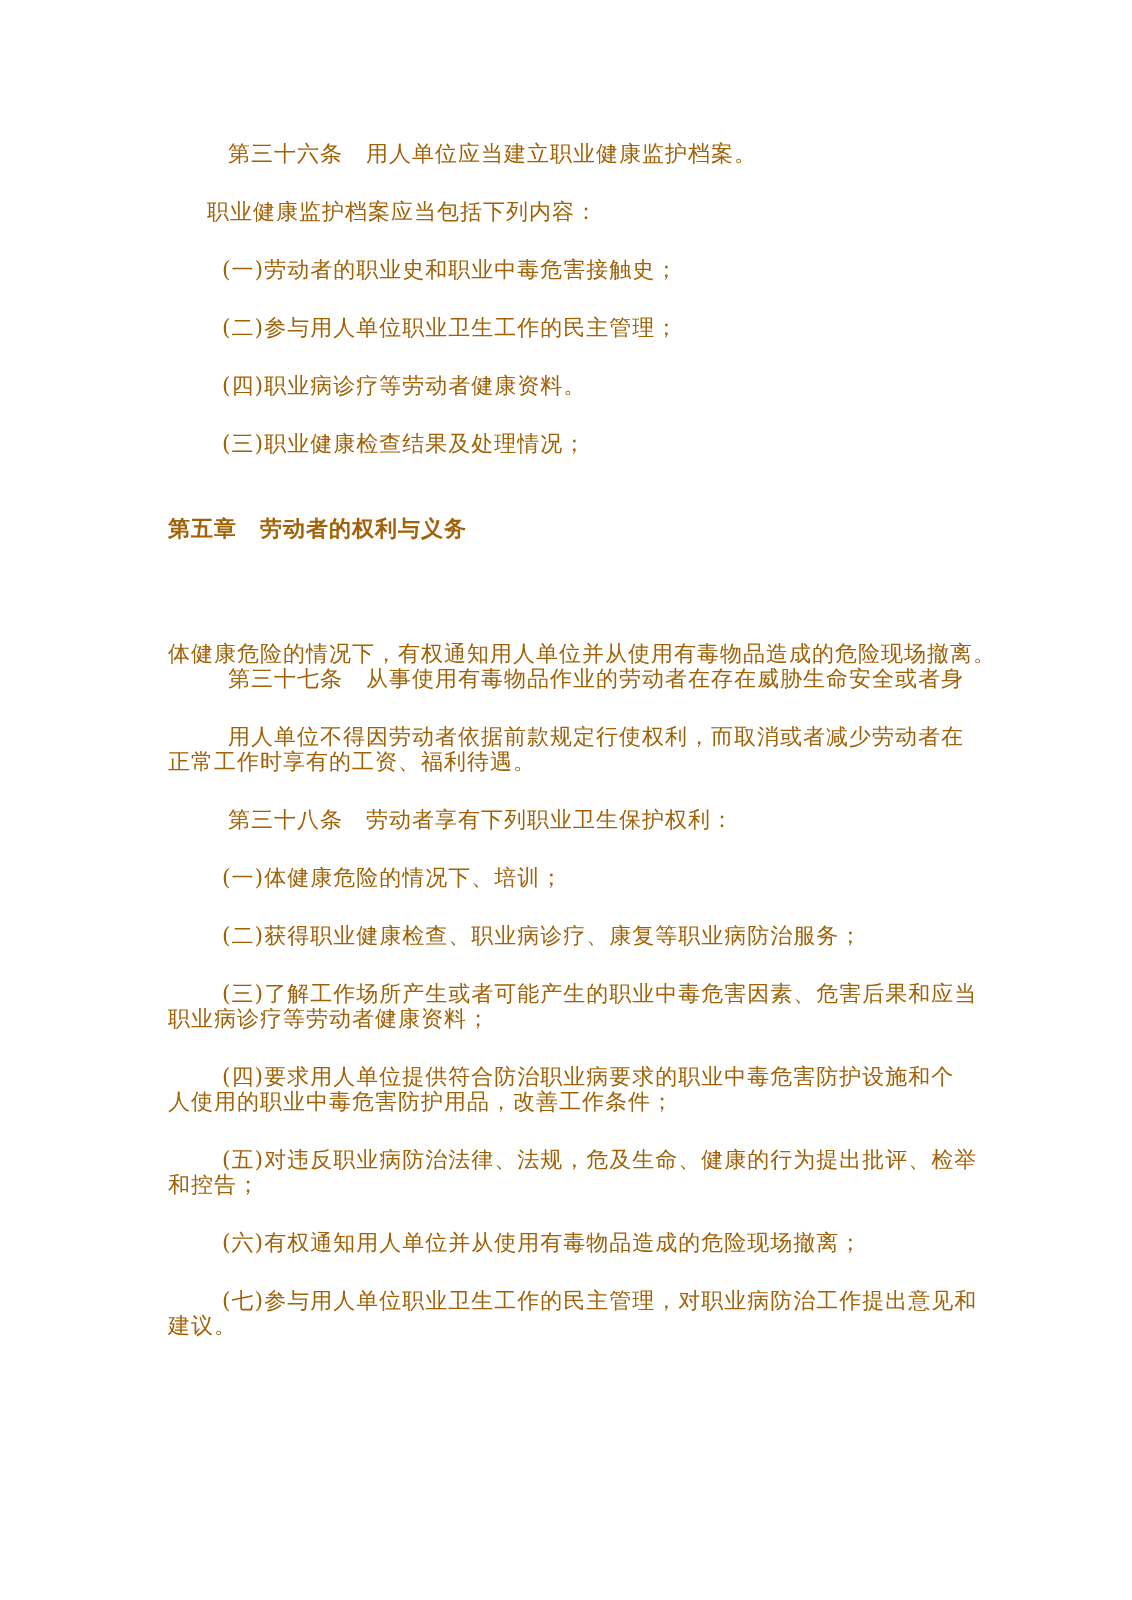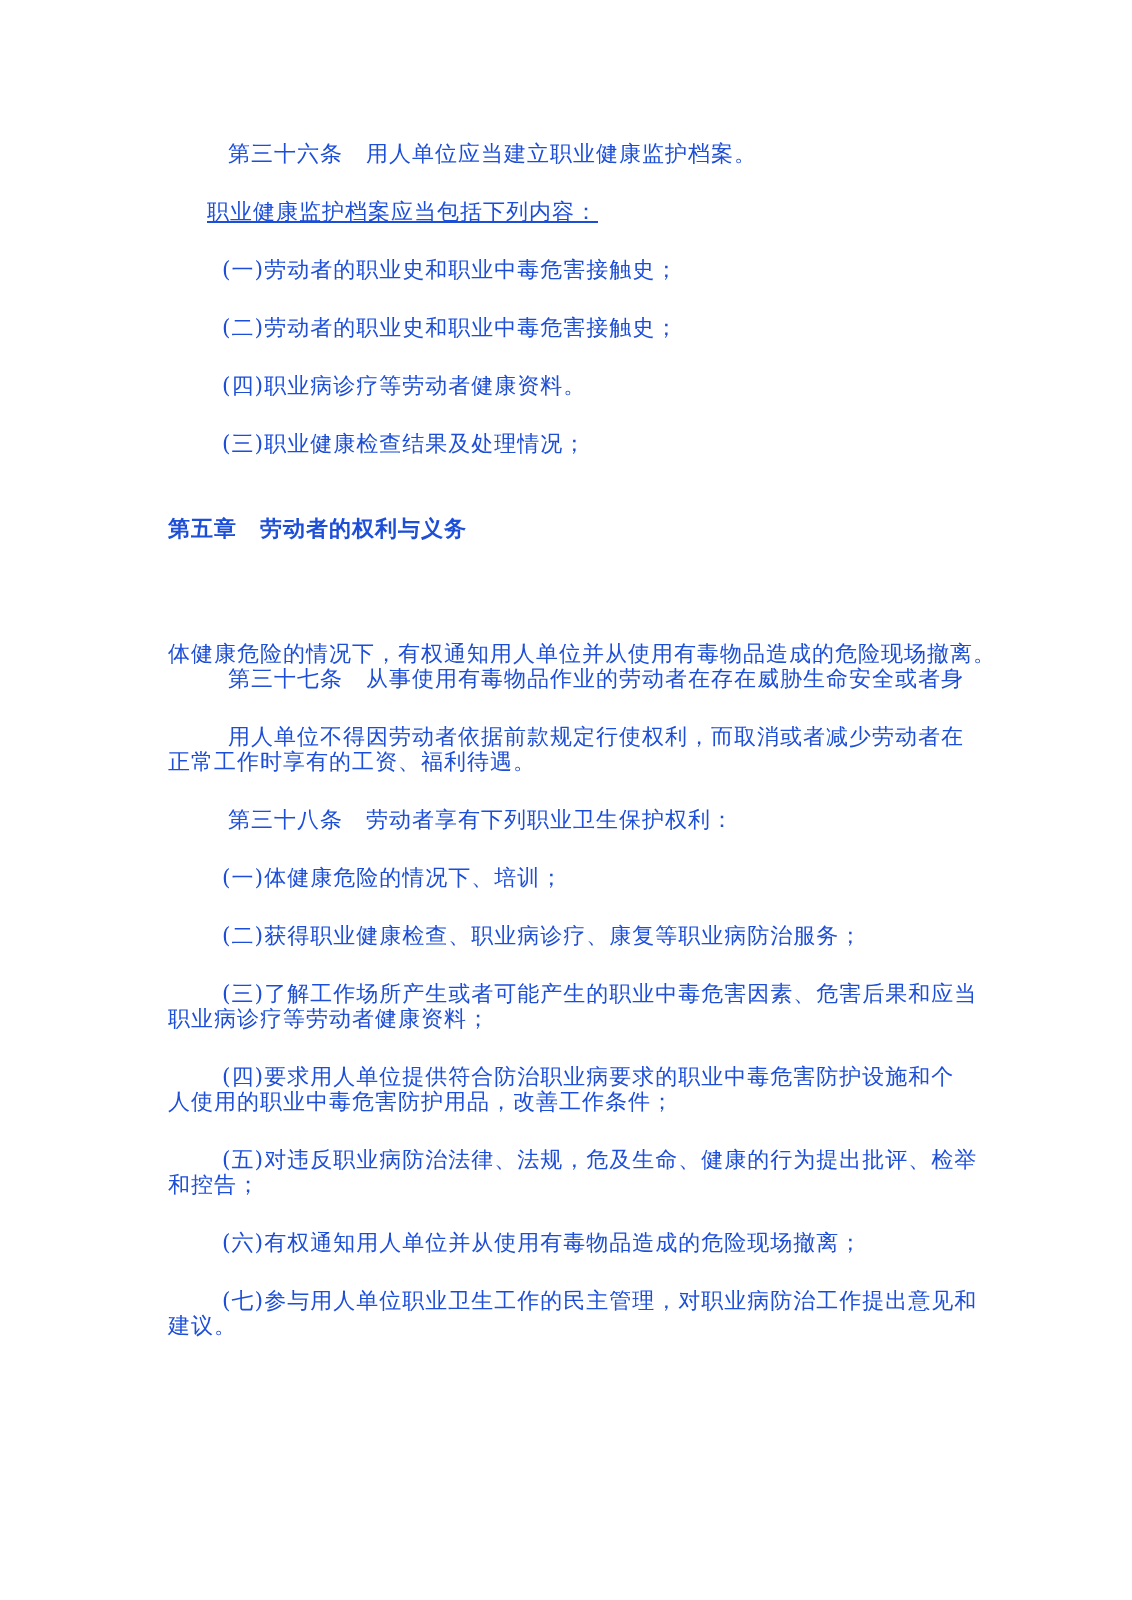--- a/index.html
+++ b/index.html
@@ -15,28 +15,28 @@
     height: 1600px;
     background: #ffffff;
     overflow: hidden;
   }
   .textblock {
     position: absolute;
     left: 168px;
     top: 141px;
     width: 810px;
     font-size: 22px;
-    color: #1d4ed8;
+    color: #a16207;
     letter-spacing: 1px;
   }
   .para { margin: 0 0 33px 0; }
   .line { line-height: 25px; min-height: 25px; white-space: nowrap; }
   
   .i0  { padding-left: 0; }
-  .i39 { padding-left: 39px; text-decoration: underline; }
+  .i39 { padding-left: 39px; }
   .i54 { padding-left: 54px; margin-top: 8px; }
   .i60 { padding-left: 60px; }
   .chapter { margin-top: 60px; margin-bottom: 100px; font-weight: bold; }
 </style>
 </head>
 <body>
 
 <div class="page">
   <div class="textblock">
 
@@ -46,21 +46,21 @@
 
     <div class="para">
       <div class="line i39">职业健康监护档案应当包括下列内容：</div>
     </div>
 
     <div class="para">
       <div class="line i54">(一)劳动者的职业史和职业中毒危害接触史；</div>
     </div>
 
     <div class="para">
-      <div class="line i54">(二)劳动者的职业史和职业中毒危害接触史；</div>
+      <div class="line i54">(二)参与用人单位职业卫生工作的民主管理；</div>
     </div>
 
     <div class="para">
       <div class="line i54">(四)职业病诊疗等劳动者健康资料。</div>
     </div>
 
     <div class="para">
       <div class="line i54">(三)职业健康检查结果及处理情况；</div>
     </div>
 

